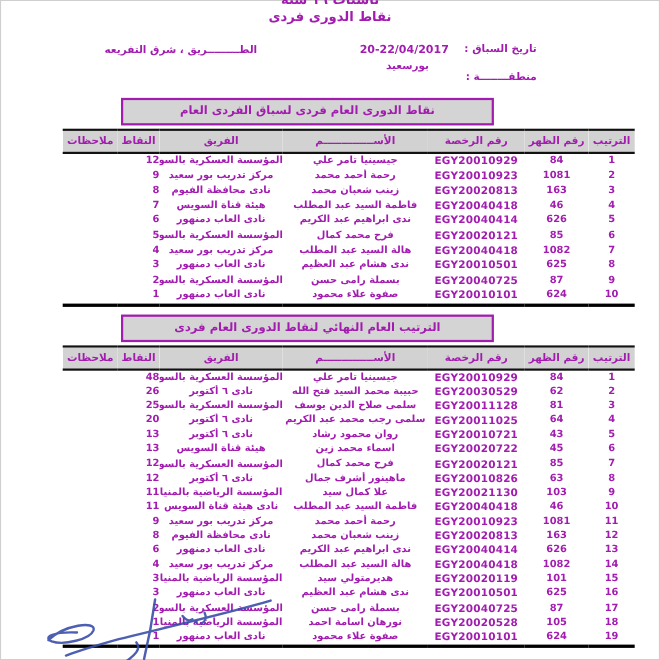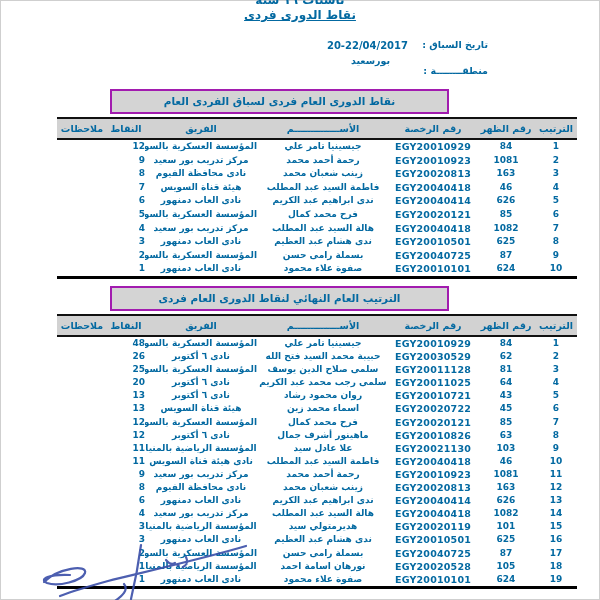--- a/index.html
+++ b/index.html
@@ -3,32 +3,32 @@
 <meta charset="utf-8">
 <style>
   html,body{margin:0;padding:0;background:#e9e9e9;}
   .page{
     position:relative;
     width:600px;height:600px;
     margin:0 auto;
     background:#ffffff;
     overflow:hidden;
     font-family:"DejaVu Sans",sans-serif;
-    color:#0369a1;
+    color:#a21caf;
     box-shadow:inset 0 0 0 1px #cfcfcf;
     direction:rtl;
   }
   
   .doc-title-1{
     position:absolute;top:-7px;left:0;right:0;
     text-align:center;font-size:12px;font-weight:bold;letter-spacing:.3px;
   }
   .doc-title-2{
     position:absolute;top:8px;left:0;right:0;
-    text-align:center;font-size:12px;font-weight:bold;letter-spacing:.3px;text-decoration:underline;
+    text-align:center;font-size:12px;font-weight:bold;letter-spacing:.3px;
   }
   .meta-label{position:absolute;font-size:9.5px;font-weight:bold;white-space:nowrap;}
   .race-date-label{top:39px;right:112px;}
   .race-date-value{top:40px;right:192px;direction:ltr;font-size:10px;}
   .region-label{top:65px;right:112px;}
   .region-value{top:55px;right:210px;}
   .route-text{top:40px;right:auto;left:95px;}
   
   .section-bar{
     position:absolute;left:110px;width:335px;height:21px;
@@ -76,20 +76,21 @@
 
 <div class="page">
 
   <div class="doc-title-1">ناشئات ١٦ سنة</div>
   <div class="doc-title-2">نقاط الدورى فردى</div>
 
   <span class="meta-label race-date-label">تاريخ السباق :</span>
   <span class="meta-label race-date-value">20-22/04/2017</span>
   <span class="meta-label region-label">منطقــــــــة :</span>
   <span class="meta-label region-value">بورسعيد</span>
+  <span class="meta-label route-text">الطـــــــــريق ، شرق التفريعه</span>
 
   <div class="section-bar bar-1">نقاط الدورى العام فردى لسباق الفردى العام</div>
   <table class="results-table tbl-1">
     <thead>
       <tr>
           <th class="col-rank">الترتيب</th>
           <th class="col-bib">رقم الظهر</th>
           <th class="col-license">رقم الرخصة</th>
           <th class="col-name">الأســــــــــــــم</th>
           <th class="col-team">الفريق</th>
@@ -274,21 +275,21 @@
           <td class="col-license">EGY20010826</td>
           <td class="col-name">ماهينور أشرف جمال</td>
           <td class="col-team">نادى ٦ أكتوبر</td>
           <td class="col-points">12</td>
           <td class="col-notes"></td>
         </tr>
         <tr>
           <td class="col-rank">9</td>
           <td class="col-bib">103</td>
           <td class="col-license">EGY20021130</td>
-          <td class="col-name">علا عادل سيد</td>
+          <td class="col-name">علا كمال سيد</td>
           <td class="col-team">المؤسسة الرياضية بالمنيا</td>
           <td class="col-points">11</td>
           <td class="col-notes"></td>
         </tr>
         <tr>
           <td class="col-rank">10</td>
           <td class="col-bib">46</td>
           <td class="col-license">EGY20040418</td>
           <td class="col-name">فاطمة السيد عبد المطلب</td>
           <td class="col-team">نادى هيئة قناة السويس</td>

